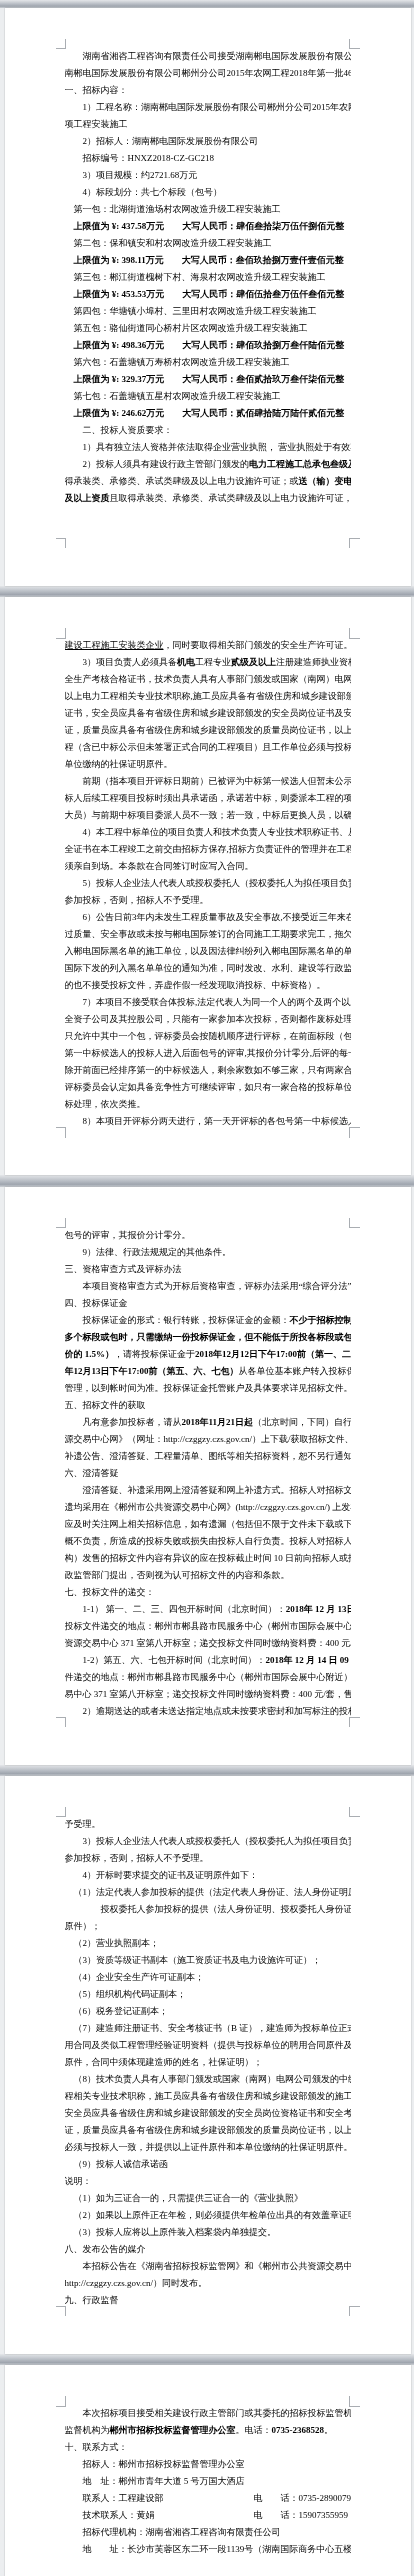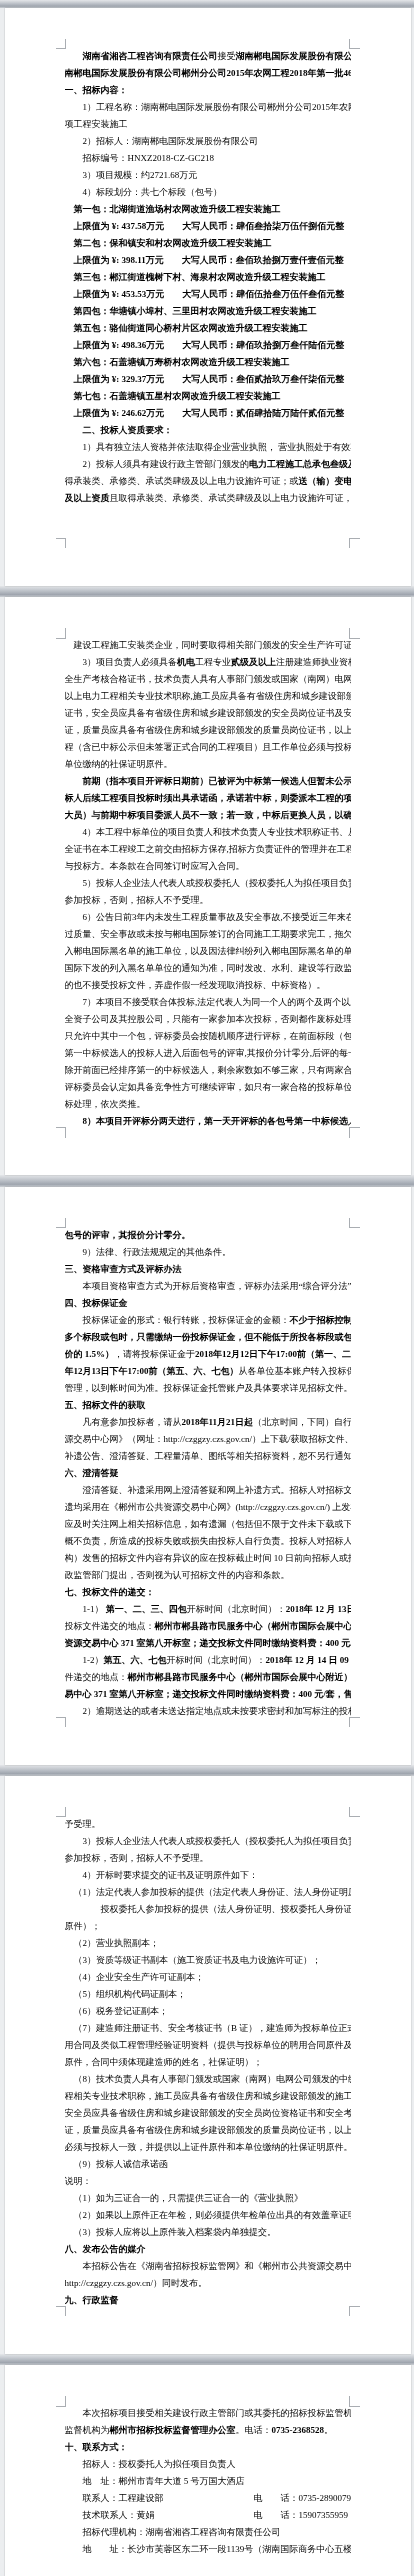--- a/index.html
+++ b/index.html
@@ -29,22 +29,22 @@
     right:60px;
     color:#000;
     font-size:9px;
     line-height:17px;
   }
   .line{
     height:17px;
     white-space:nowrap;
     overflow:hidden;
   }
-  .b{font-weight:bold;}
-  .u{margin-left:9px;}
+  .b{font-weight:normal;}
+  .u{text-decoration:underline;}
   .bu{font-weight:bold;}
   .cm{
     position:absolute;
     width:9.3px;height:9.3px;
     border:0 solid #a9adb2;
   }
   .cm.tl{top:31px;left:51px;border-right-width:0.5px;border-bottom-width:0.5px;}
   .cm.tr{top:31px;right:51px;border-left-width:0.5px;border-bottom-width:0.5px;}
   .cm.bl{top:530px;left:51px;border-right-width:0.5px;border-top-width:0.5px;}
   .cm.br{top:530px;right:51px;border-left-width:0.5px;border-top-width:0.5px;}
@@ -104,21 +104,21 @@
         <div class="line"><span>以上电力工程相关专业技术职称,施工员应具备有省级住房和城乡建设部颁发的施工员岗位</span></div>
         <div class="line"><span>证书，安全员应具备有省级住房和城乡建设部颁发的安全员岗位证书及安全考核合格证 C</span></div>
         <div class="line"><span>证，质量员应具备有省级住房和城乡建设部颁发的质量员岗位证书，以上人员必须无在建工</span></div>
         <div class="line"><span>程（含已中标公示但未签署正式合同的工程项目）且工作单位必须与投标人一致，并提供本</span></div>
         <div class="line"><span>单位缴纳的社保证明原件。</span></div>
         <div class="line"><span class="b">　　前期（指本项目开评标日期前）已被评为中标第一候选人但暂未公示的投标方参与招</span></div>
         <div class="line"><span class="b">标人后续工程项目投标时须出具承诺函，承诺若中标，则委派本工程的项目管理人员（五</span></div>
         <div class="line"><span class="b">大员）与前期中标项目委派人员不一致；若一致，中标后更换人员，以确保人员不重复。</span></div>
         <div class="line"><span>　　4）本工程中标单位的项目负责人和技术负责人专业技术职称证书、从业资格证书、安</span></div>
         <div class="line"><span>全证书在本工程竣工之前交由招标方保存,招标方负责证件的管理并在工程竣工时完整的还</span></div>
-        <div class="line"><span>与投标方。本条款在合同签订时应写入合同。</span></div>
+        <div class="line"><span>须亲自到场。本条款在合同签订时应写入合同。</span></div>
         <div class="line"><span>　　5）投标人企业法人代表人或授权委托人（授权委托人为拟任项目负责人）须亲自到场</span></div>
         <div class="line"><span>参加投标，否则，招标人不予受理。</span></div>
         <div class="line"><span>　　6）公告日前3年内未发生工程质量事故及安全事故,不接受近三年来在郴电国际因发生</span></div>
         <div class="line"><span>过质量、安全事故或未按与郴电国际签订的合同施工工期要求完工，拖欠民工工资等原因列</span></div>
         <div class="line"><span>入郴电国际黑名单的施工单位，以及因法律纠纷列入郴电国际黑名单的单位报名。(以郴电</span></div>
         <div class="line"><span>国际下发的列入黑名单单位的通知为准，同时发改、水利、建设等行政监管部门列入黑名单</span></div>
         <div class="line"><span>的也不接受投标文件，弄虚作假一经发现取消投标、中标资格）。</span></div>
         <div class="line"><span>　　7）本项目不接受联合体投标,法定代表人为同一个人的两个及两个以上法人，母公司、</span></div>
         <div class="line"><span>全资子公司及其控股公司，只能有一家参加本次投标，否则都作废标处理；且同一投标单位</span></div>
         <div class="line"><span>只允许中其中一个包，评标委员会按随机顺序进行评标，在前面标段（包号）被评出排序为</span></div>
@@ -210,21 +210,21 @@
   <div class="band"></div>
 
   <div class="page">
     <div class="cm tl"></div>
     <div class="cm tr"></div>
 
     <div class="page-content">
         <div class="line"><span>　　本次招标项目接受相关建设行政主管部门或其委托的招标投标监管机构监督。招标投标</span></div>
         <div class="line"><span>监督机构为</span><span class="bu">郴州市招标投标监督管理办公室</span><span>。电话：</span><span class="bu">0735-2368528</span><span>。</span></div>
         <div class="line"><span class="b">十、联系方式：</span></div>
-        <div class="line"><span>　　招标人：授权委托人为拟任项目负责人</span></div>
+        <div class="line"><span>　　招标人：郴州市招标投标监督管理办公室</span></div>
         <div class="line"><span>　　地　址：郴州市青年大道 5 号万国大酒店</span></div>
         <div class="line"><span>　　联系人：工程建设部　　　　　　　　　　电　　话：0735-2890079</span></div>
         <div class="line"><span>　　技术联系人：黄娟　　　　　　　　　　　电　　话：15907355959</span></div>
         <div class="line"><span>　　招标代理机构：湖南省湘咨工程咨询有限责任公司</span></div>
         <div class="line"><span>　　地　　址：长沙市芙蓉区东二环一段1139号（湖南国际商务中心五楼）</span></div>
         <div class="line"></div>
       </div>
   </div>
 
 </div>

